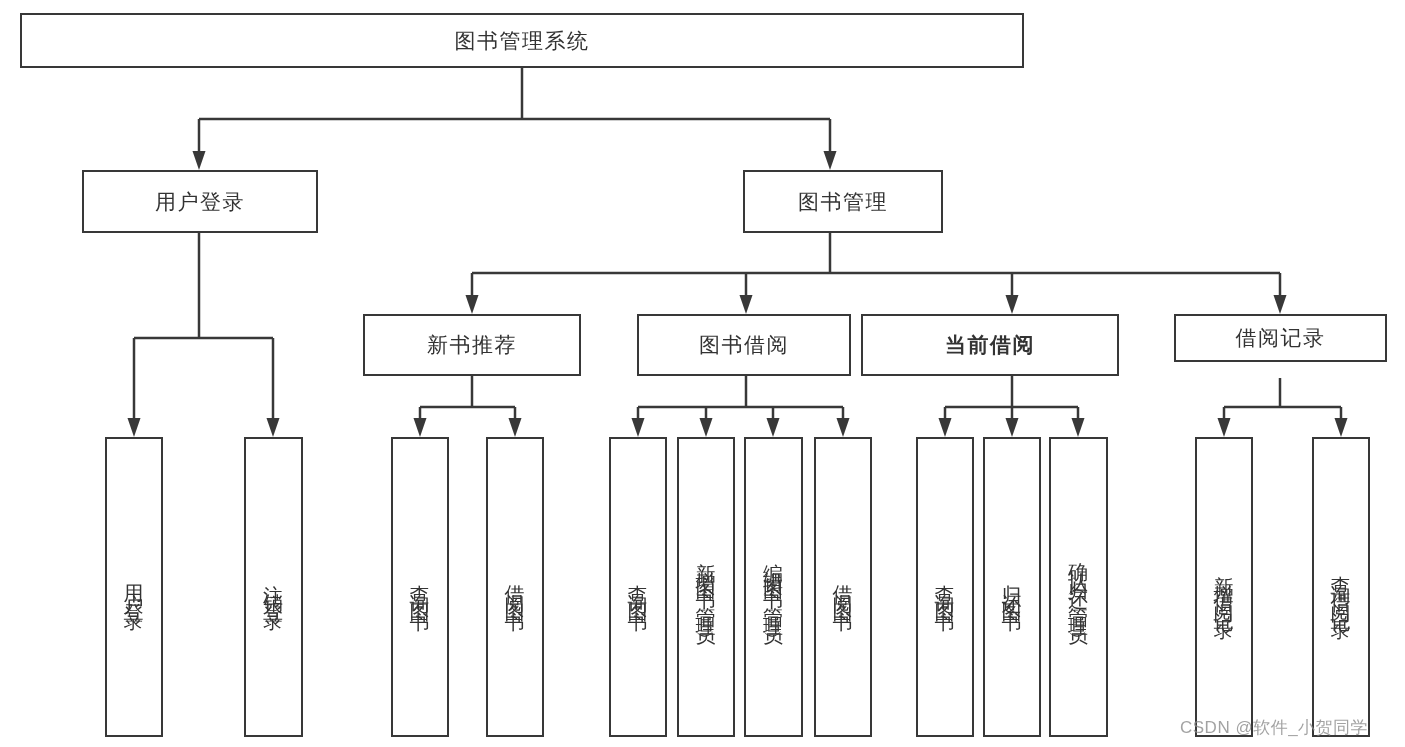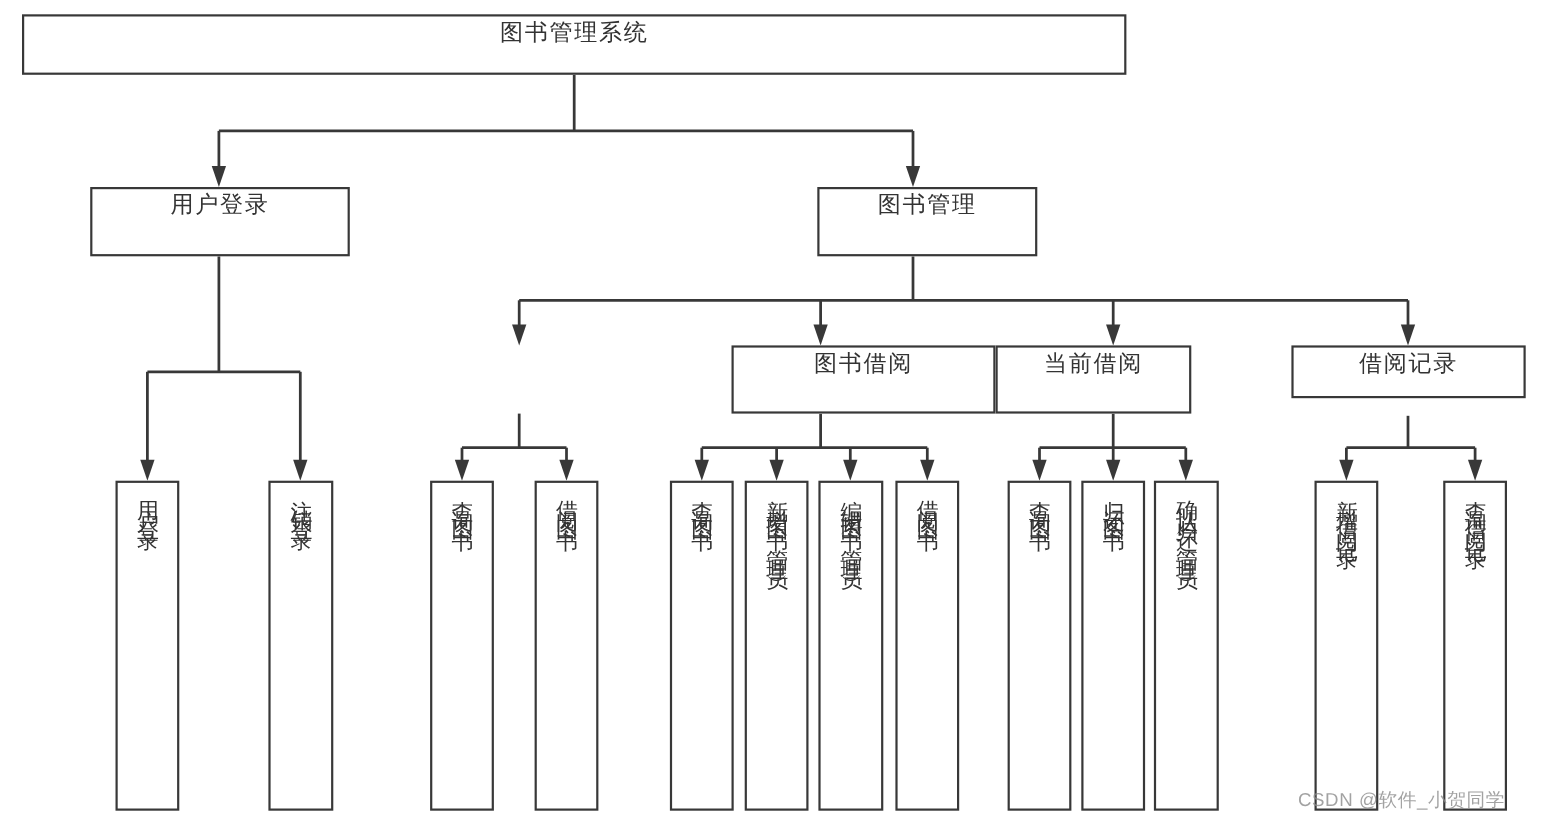--- a/index.html
+++ b/index.html
@@ -25,20 +25,21 @@
     pointer-events:none;
   }
   #connectors path{stroke:var(--line);stroke-width:2.5;fill:none;}
   #connectors polygon{fill:var(--line);stroke:none;}
   .node{
     position:absolute;
     box-sizing:border-box;
     background:var(--fill);
     border:2.5px solid var(--line);
     display:flex;
+    align-items:center;
     justify-content:center;
     color:var(--text);
   }
   .hbox{
     font-size:21px;
     letter-spacing:1.5px;
     white-space:nowrap;
   }
   .vbox .vtext{
     writing-mode:vertical-rl;
@@ -130,24 +131,27 @@
     <span>图书管理系统</span>
   </div>
 
   <div class="node hbox" style="left:82px;top:170px;width:236px;height:63px;">
     <span>用户登录</span>
   </div>
   <div class="node hbox" style="left:743px;top:170px;width:200px;height:63px;">
     <span>图书管理</span>
   </div>
 
-  <div class="node hbox" style="left:637px;top:314px;width:240px;height:62px;margin-left:28px;">
+  <div class="node hbox" style="left:363px;top:314px;width:218px;height:62px;">
+    <span>新书推荐</span>
+  </div>
+  <div class="node hbox" style="left:637px;top:314px;width:214px;height:62px;">
     <span>图书借阅</span>
   </div>
-  <div class="node hbox" style="left:905px;top:314px;width:178px;height:62px;">
+  <div class="node hbox" style="left:861px;top:314px;width:258px;height:62px;font-weight:bold;">
     <span>当前借阅</span>
   </div>
   <div class="node hbox" style="left:1174px;top:314px;width:213px;height:48px;">
     <span>借阅记录</span>
   </div>
 
   <div class="node vbox" style="left:105px;top:437px;width:58px;height:300px;">
     <span class="vtext">用户登录</span>
   </div>
   <div class="node vbox" style="left:244px;top:437px;width:59px;height:300px;">

